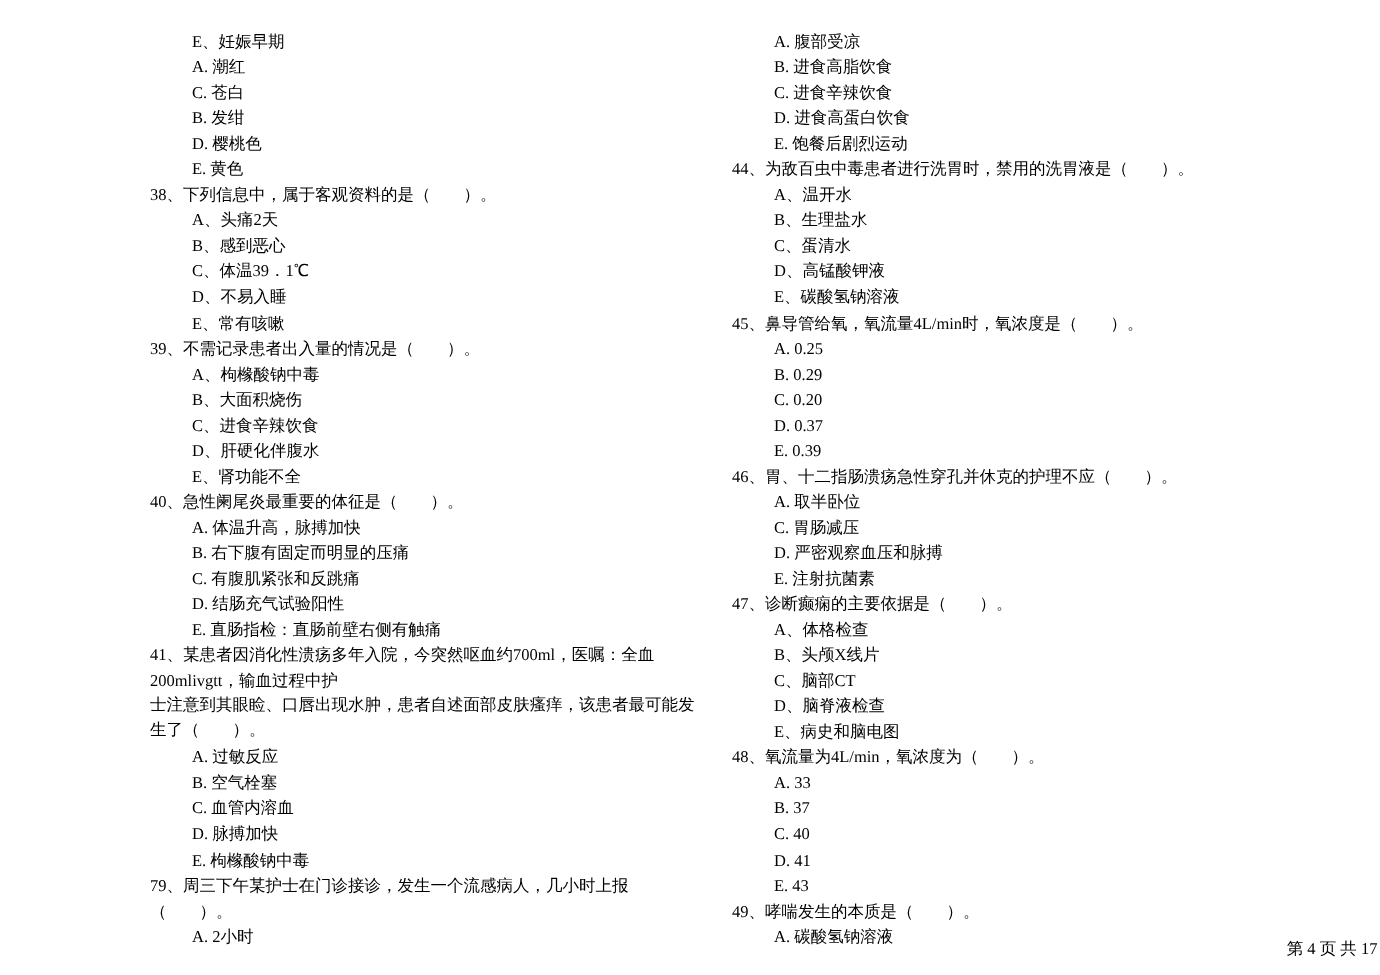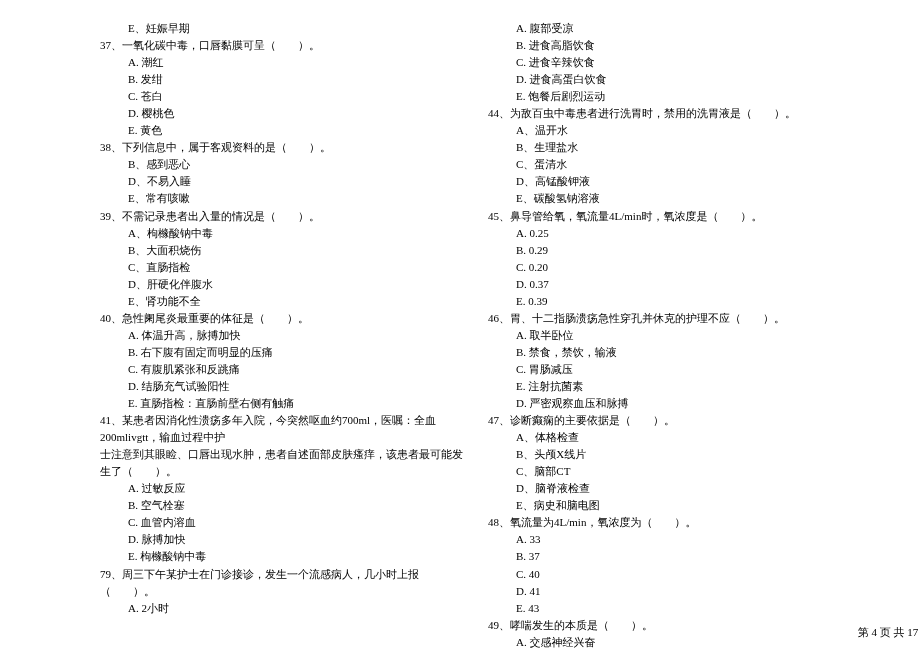--- a/index.html
+++ b/index.html
@@ -27,50 +27,52 @@
       line-height: 1.55;
     }
     .option {
       padding-left: 28px;
     }
     .question {
       padding-left: 0;
     }
     .continuation {
       padding-left: 0;
+      font-family: Liberation Mono, monospace;
     }
     .footer {
       position: absolute;
       bottom: 10px;
       left: 12px;
       width: 100%;
       text-align: right;
       font-size: 11px;
     }
   </style>
 </head>
 <body>
 
 <div class="columns">
   <div class="col" id="left-col">
       <div class="option">E、妊娠早期</div>
-      <div class="question">37、一氧化碳中毒，口唇黏膜可呈（　　）。</div>
       <div class="option">A. 潮红</div>
+      <div class="option">C. 苍白</div>
       <div class="option">B. 发绀</div>
-      <div class="option">C. 苍白</div>
       <div class="option">D. 樱桃色</div>
       <div class="option">E. 黄色</div>
       <div class="question">38、下列信息中，属于客观资料的是（　　）。</div>
+      <div class="option">A、头痛2天</div>
       <div class="option">B、感到恶心</div>
+      <div class="option">C、体温39．1℃</div>
       <div class="option">D、不易入睡</div>
       <div class="option">E、常有咳嗽</div>
       <div class="question">39、不需记录患者出入量的情况是（　　）。</div>
       <div class="option">A、枸橼酸钠中毒</div>
       <div class="option">B、大面积烧伤</div>
-      <div class="option">C、直肠指检</div>
+      <div class="option">C、进食辛辣饮食</div>
       <div class="option">D、肝硬化伴腹水</div>
       <div class="option">E、肾功能不全</div>
       <div class="question">40、急性阑尾炎最重要的体征是（　　）。</div>
       <div class="option">A. 体温升高，脉搏加快</div>
       <div class="option">B. 右下腹有固定而明显的压痛</div>
       <div class="option">C. 有腹肌紧张和反跳痛</div>
       <div class="option">D. 结肠充气试验阳性</div>
       <div class="option">E. 直肠指检：直肠前壁右侧有触痛</div>
       <div class="question">41、某患者因消化性溃疡多年入院，今突然呕血约700ml，医嘱：全血200mlivgtt，输血过程中护</div>
       <div class="continuation">士注意到其眼睑、口唇出现水肿，患者自述面部皮肤瘙痒，该患者最可能发生了（　　）。</div>
@@ -95,34 +97,33 @@
       <div class="option">D、高锰酸钾液</div>
       <div class="option">E、碳酸氢钠溶液</div>
       <div class="question">45、鼻导管给氧，氧流量4L/min时，氧浓度是（　　）。</div>
       <div class="option">A. 0.25</div>
       <div class="option">B. 0.29</div>
       <div class="option">C. 0.20</div>
       <div class="option">D. 0.37</div>
       <div class="option">E. 0.39</div>
       <div class="question">46、胃、十二指肠溃疡急性穿孔并休克的护理不应（　　）。</div>
       <div class="option">A. 取半卧位</div>
-      <div class="option">B. 禁食，禁饮，输液</div>
       <div class="option">C. 胃肠减压</div>
+      <div class="option">D. 严密观察血压和脉搏</div>
       <div class="option">E. 注射抗菌素</div>
-      <div class="option">D. 严密观察血压和脉搏</div>
       <div class="question">47、诊断癫痫的主要依据是（　　）。</div>
       <div class="option">A、体格检查</div>
       <div class="option">B、头颅X线片</div>
       <div class="option">C、脑部CT</div>
       <div class="option">D、脑脊液检查</div>
       <div class="option">E、病史和脑电图</div>
       <div class="question">48、氧流量为4L/min，氧浓度为（　　）。</div>
       <div class="option">A. 33</div>
       <div class="option">B. 37</div>
       <div class="option">C. 40</div>
       <div class="option">D. 41</div>
       <div class="option">E. 43</div>
       <div class="question">49、哮喘发生的本质是（　　）。</div>
-      <div class="option">A. 交感神经兴奋</div>
+      <div class="option">A. 碳酸氢钠溶液</div>
     </div>
 </div>
 
 <div class="footer">第 4 页 共 17 页</div>
 
 </body></html>

